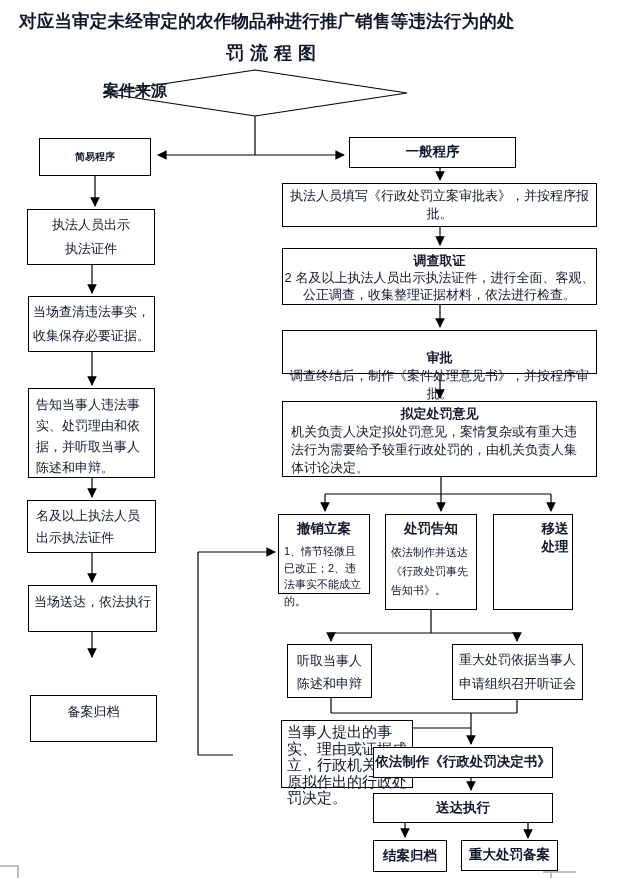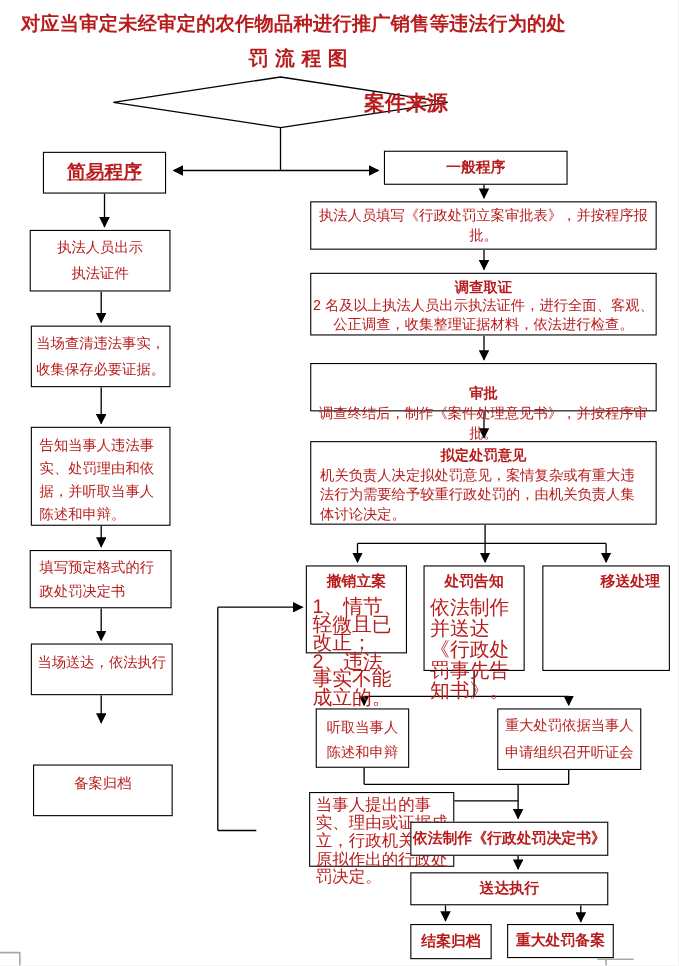--- a/index.html
+++ b/index.html
@@ -1,37 +1,37 @@
 <!DOCTYPE html>
 <html><head>
 <meta charset="utf-8">
 <style>
   html,body{margin:0;padding:0;background:#e8e8e8;}
   #page{position:relative;width:617px;height:878px;background:#fff;overflow:hidden;
-        font-family:"Liberation Sans","DejaVu Sans",sans-serif;color:#b91c1c;}
+        font-family:"Liberation Sans","DejaVu Sans",sans-serif;color:#0f172a;}
   #connectors{position:absolute;left:0;top:0;width:617px;height:878px;}
   .title1{position:absolute;left:19px;top:9px;font-family:"Liberation Serif","DejaVu Serif",serif;
           font-weight:bold;font-size:17.5px;letter-spacing:0.2px;white-space:nowrap;}
   .title2{position:absolute;left:0;top:41px;width:548px;text-align:center;
           font-family:"Liberation Serif","DejaVu Serif",serif;font-weight:bold;font-size:18px;letter-spacing:6px;}
   .box{position:absolute;box-sizing:border-box;border:1px solid #000;background:#fff;
        font-size:13px;line-height:1.35;}
   .flex{display:flex;align-items:center;justify-content:center;text-align:center;}
   .topalign{display:flex;align-items:flex-start;justify-content:center;text-align:center;}
   .pre{white-space:pre-line;}
   .b{font-weight:bold;}
-  .diamond-label{position:absolute;left:103px;top:81px;width:304px;text-align:right;
-                 font-weight:bold;font-size:19px;}
+  .diamond-label{position:absolute;left:103px;top:81px;width:304px;text-align:left;
+                 font-weight:bold;font-size:16px;}
   .hd{font-weight:bold;text-align:center;}
   .bd{text-align:center;}
   .bd-left{text-align:left;}
   
   .p-inform{padding:5px 7px;line-height:21px;text-align:left;}
   .p-fill{padding:4px 8px;line-height:22px;text-align:left;}
-  .p-branch-body{margin-top:5px;padding:0 5px;font-size:18px;line-height:16.5px;text-align:left;}
+  .p-branch-body{margin-top:5px;padding:0 5px;font-size:11px;line-height:16.5px;text-align:left;}
   .p-branch-hd{margin-top:5px;font-size:13.5px;}
   .p-change{padding:3px 5px;font-size:15px;line-height:16.5px;text-align:left;margin-left:48px;}
 </style>
 </head>
 <body>
 
 <div id="page">
 
   <svg id="connectors" viewBox="0 0 617 878" xmlns="http://www.w3.org/2000/svg">
     <defs>
@@ -92,31 +92,31 @@
       <line x1="543" y1="872" x2="576" y2="872"></line>
       <line x1="551" y1="872" x2="551" y2="878"></line>
     </g>
   </svg>
 
   <div class="title1">对应当审定未经审定的农作物品种进行推广销售等违法行为的处</div>
   <div class="title2">罚流程图</div>
 
   <div class="diamond-label">案件来源</div>
 
-  <div class="box flex b" style="left:39px;top:138px;width:112px;height:38px;font-size:17px;text-decoration:underline;">简易程序</div>
+  <div class="box flex b" style="left:39px;top:138px;width:112px;height:38px;font-size:10px;">简易程序</div>
 
   <div class="box flex pre" style="left:27px;top:209px;width:128px;height:56px;line-height:24px;">执法人员出示
 执法证件</div>
 
   <div class="box flex pre" style="left:28px;top:296px;width:127px;height:56px;line-height:24px;">当场查清违法事实，
 收集保存必要证据。</div>
 
   <div class="box p-inform" style="left:28px;top:388px;width:127px;height:90px;">告知当事人违法事实、处罚理由和依据，并听取当事人陈述和申辩。</div>
 
-  <div class="box p-fill" style="left:27px;top:500px;width:129px;height:53px;">填写预定格式的行政处罚决定书</div>
+  <div class="box p-fill" style="left:27px;top:500px;width:129px;height:53px;">名及以上执法人员出示执法证件</div>
 
   <div class="box topalign" style="left:28px;top:585px;width:129px;height:47px;padding-top:7px;">当场送达，依法执行</div>
 
   <div class="box topalign" style="left:30px;top:660px;width:127px;height:47px;padding-top:7px;margin-top:35px;">备案归档</div>
 
   <div class="box flex b" style="left:349px;top:137px;width:167px;height:31px;font-size:13.5px;">一般程序</div>
 
   <div class="box" style="left:282px;top:183px;width:315px;height:44px;padding-top:3px;line-height:18px;">
     <div class="bd">执法人员填写《行政处罚立案审批表》，并按程序报批。</div>
   </div>
@@ -140,21 +140,21 @@
   <div class="box" style="left:278px;top:514px;width:92px;height:80px;">
     <div class="hd p-branch-hd">撤销立案</div>
     <div class="p-branch-body">1、情节轻微且已改正；2、违法事实不能成立的。</div>
   </div>
 
   <div class="box" style="left:385px;top:514px;width:92px;height:96px;">
     <div class="hd p-branch-hd">处罚告知</div>
     <div class="p-branch-body" style="line-height:19px;">依法制作并送达《行政处罚事先告知书》。</div>
   </div>
 
-  <div class="box" style="left:493px;top:514px;width:116px;height:96px;padding-left:44px;">
+  <div class="box" style="left:493px;top:514px;width:80px;height:96px;padding-left:44px;">
     <div class="hd p-branch-hd">移送处理</div>
   </div>
 
   <div class="box pre" style="left:287px;top:644px;width:85px;height:54px;padding:4px 0 0 9px;line-height:23px;">听取当事人
 陈述和申辩</div>
 
   <div class="box flex pre" style="left:452px;top:644px;width:131px;height:56px;line-height:24px;">重大处罚依据当事人
 申请组织召开听证会</div>
 
   <div class="box p-change" style="left:233px;top:720px;width:132px;height:68px;">当事人提出的事实、理由或证据成立，行政机关改变原拟作出的行政处罚决定。</div>

